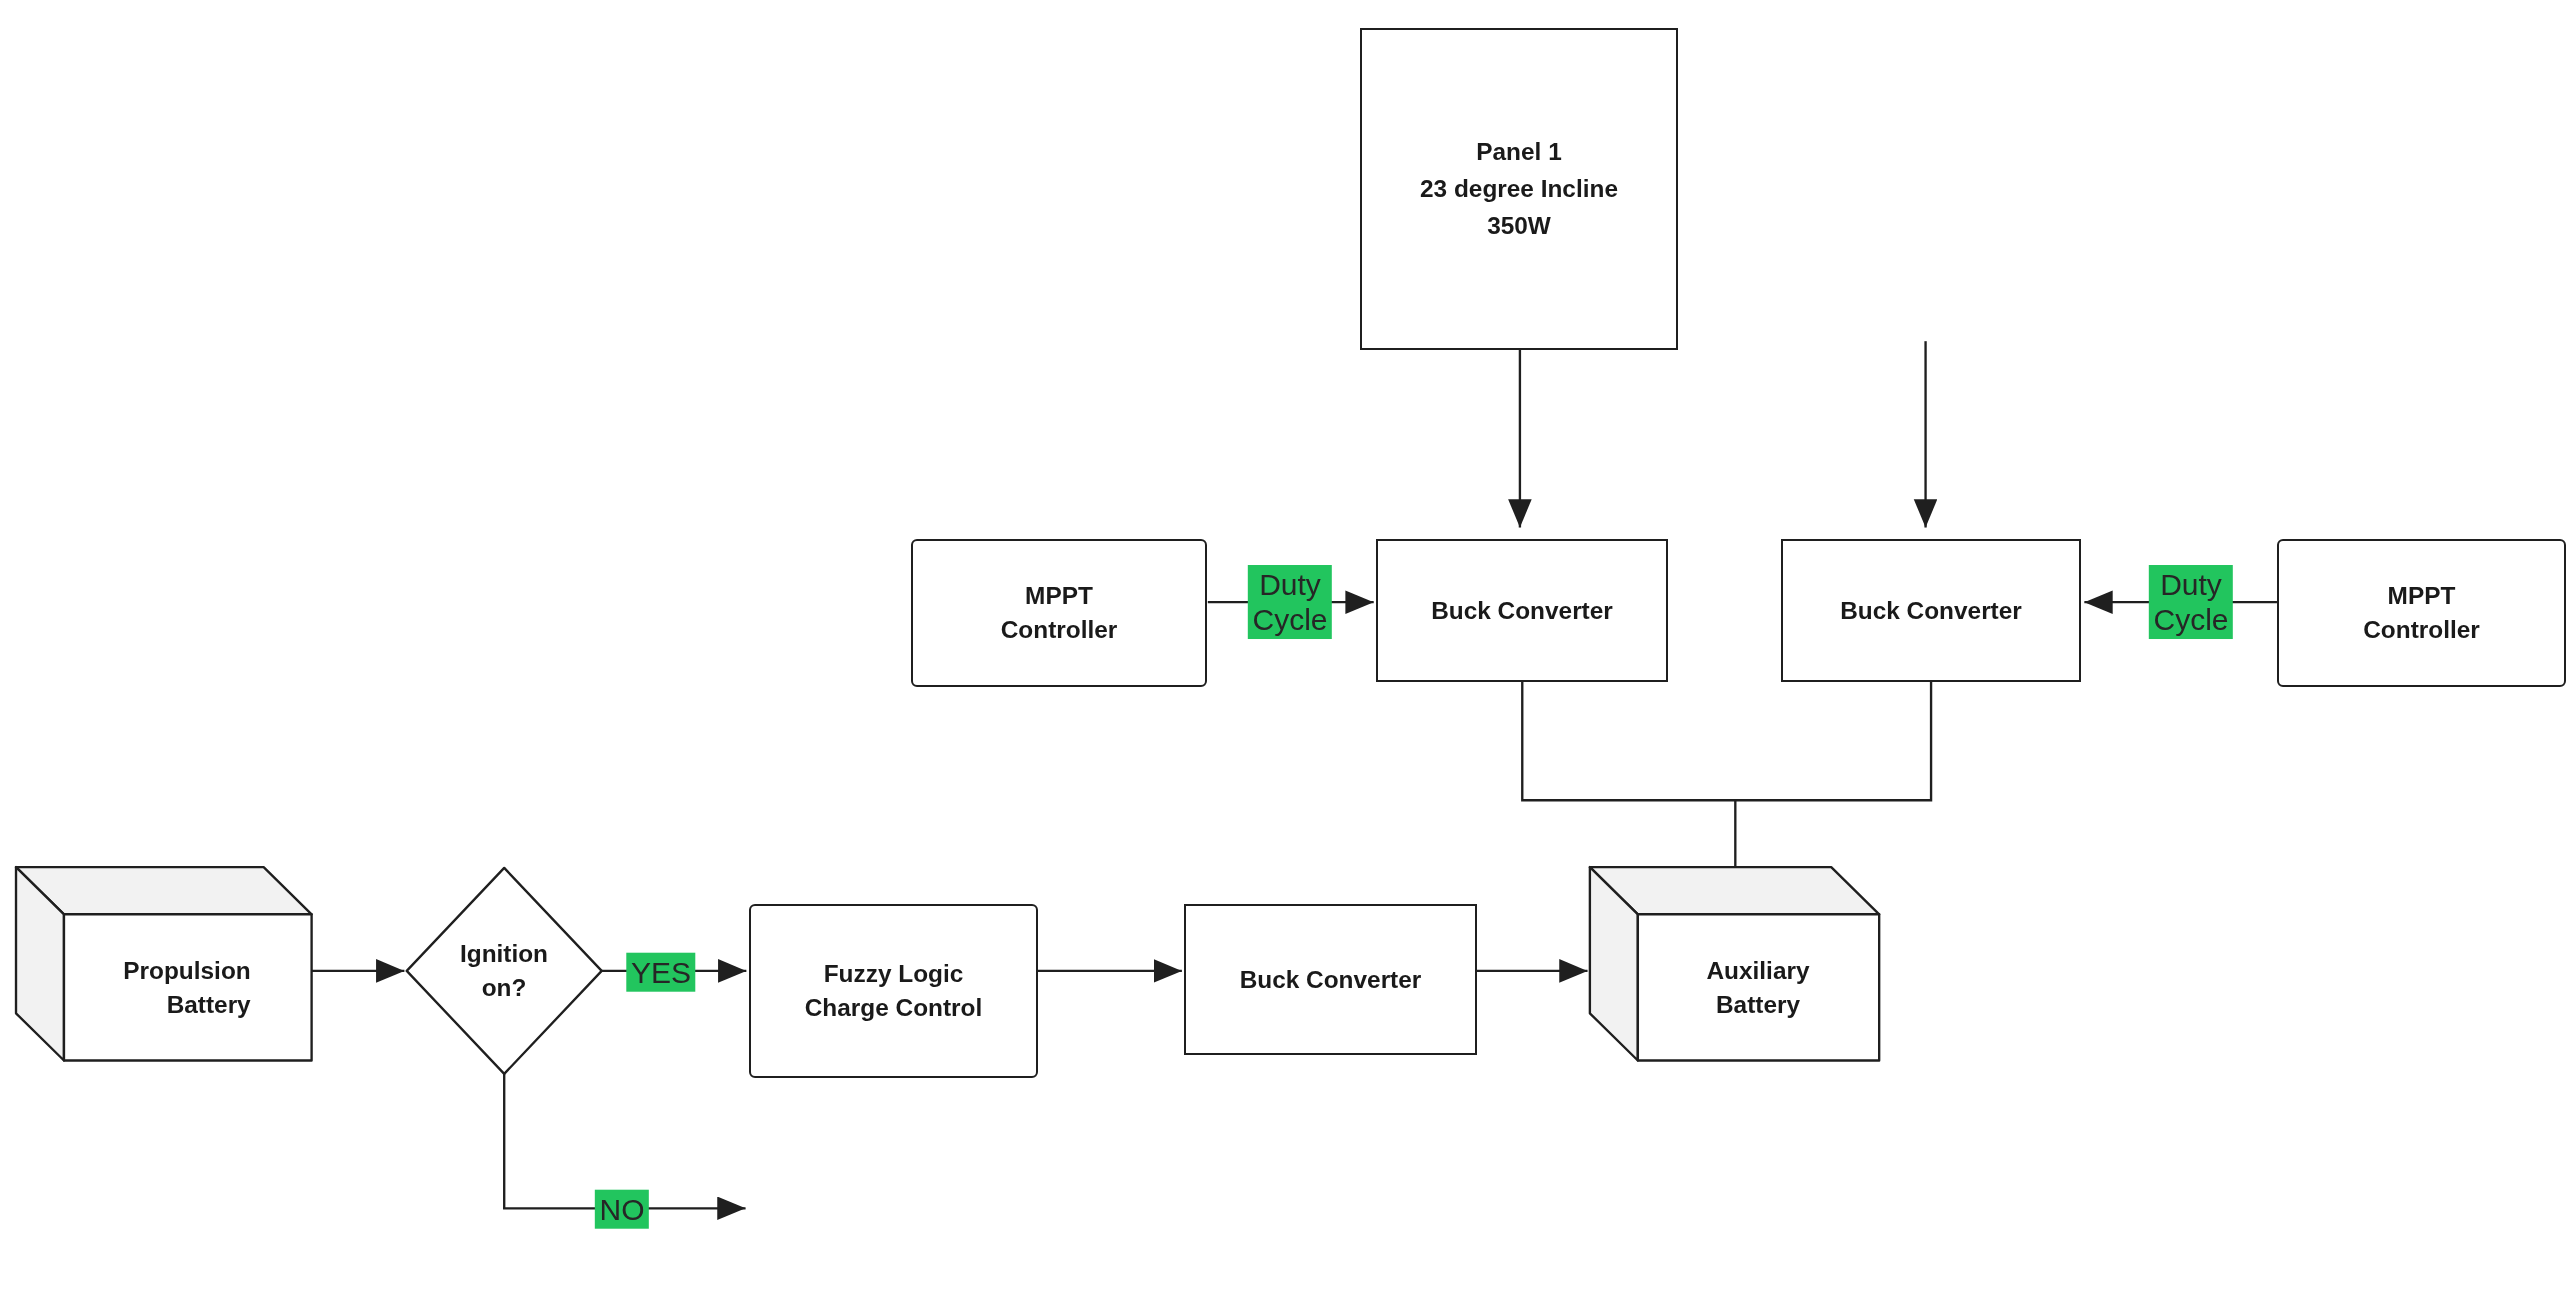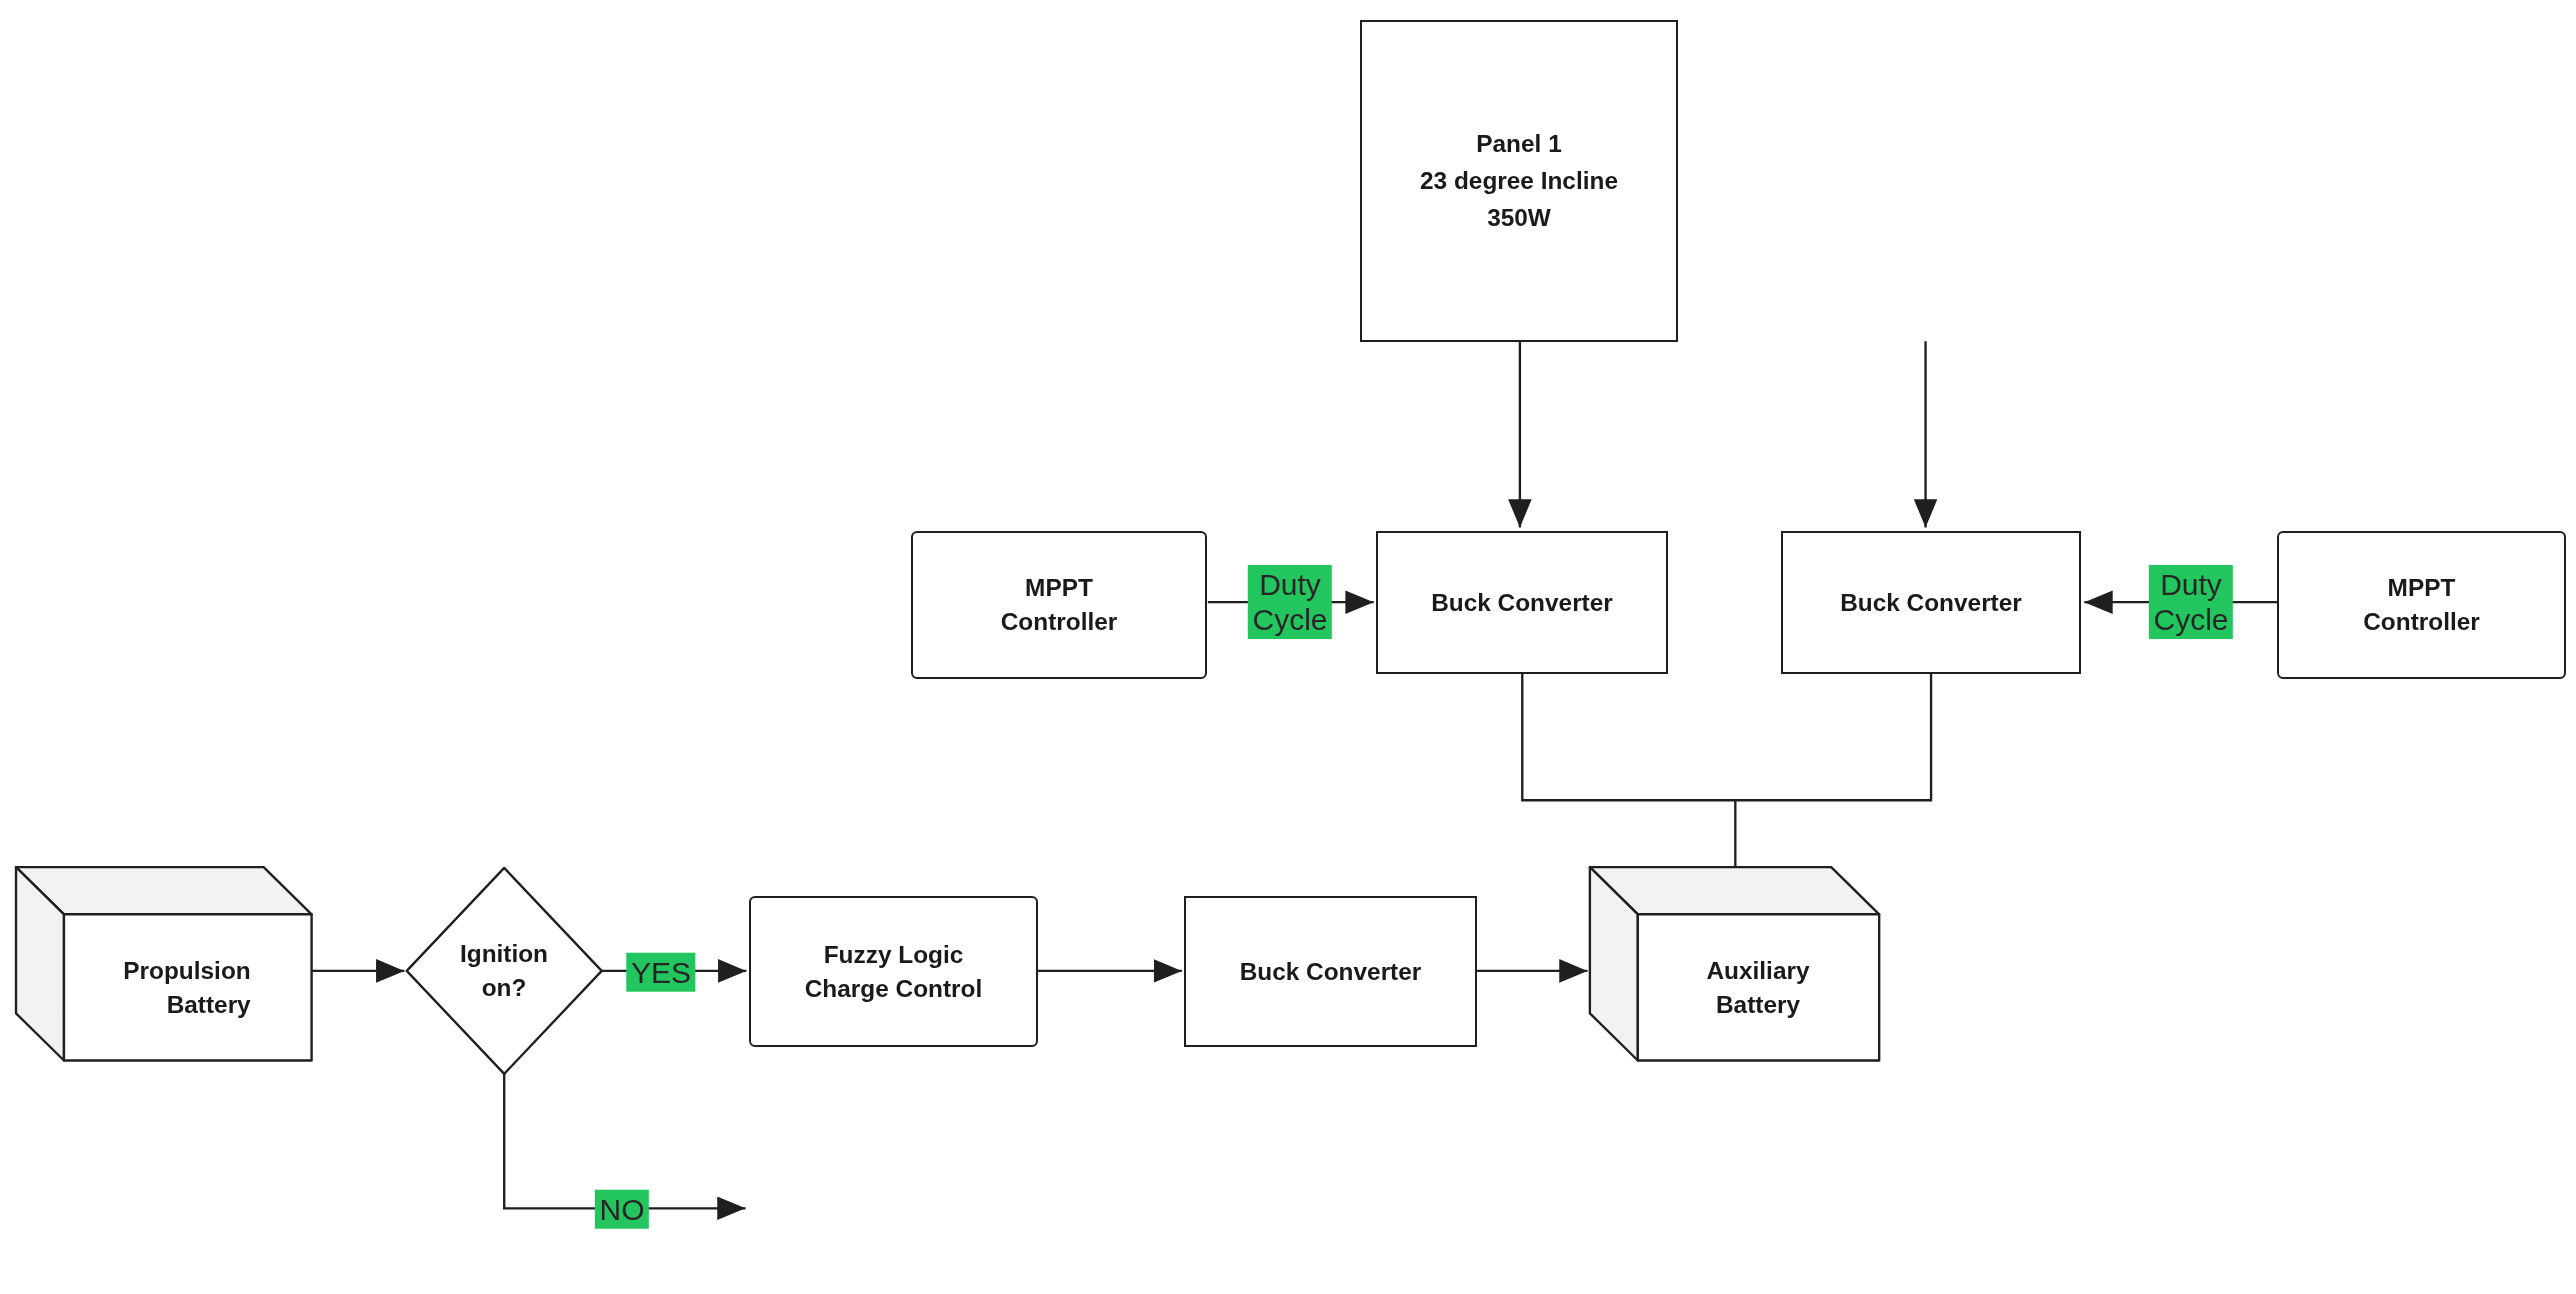--- a/index.html
+++ b/index.html
@@ -21,20 +21,21 @@
     background: #ffffff;
     display: flex;
     flex-direction: column;
     align-items: center;
     justify-content: center;
     text-align: center;
     font-weight: bold;
     font-size: 24.4px;
     line-height: 1.38;
     color: #1a1a1a;
+    margin-top: 8px;
   }
   .rounded { border-radius: 6px; }
   .panel { line-height: 1.52; }
 
   .free-label {
     position: absolute;
     z-index: 3;
     transform: translate(-50%, -50%);
     text-align: center;
     font-size: 30px;
@@ -117,21 +118,21 @@
 
   <div class="node" style="left:1781px; top:531px; width:300px; height:143px;">
     <span>Buck Converter</span>
   </div>
 
   <div class="node rounded" style="left:2277px; top:531px; width:289px; height:148px;">
     <span>MPPT</span>
     <span>Controller</span>
   </div>
 
-  <div class="node rounded" style="left:749px; top:896px; width:289px; height:151px;">
+  <div class="node rounded" style="left:749px; top:896px; width:289px; height:174px;">
     <span>Fuzzy Logic</span>
     <span>Charge Control</span>
   </div>
 
   <div class="node" style="left:1184px; top:896px; width:293px; height:151px;">
     <span>Buck Converter</span>
   </div>
 
 
   <div class="shape-label" style="left:187px; top:988px;text-align:right;">

